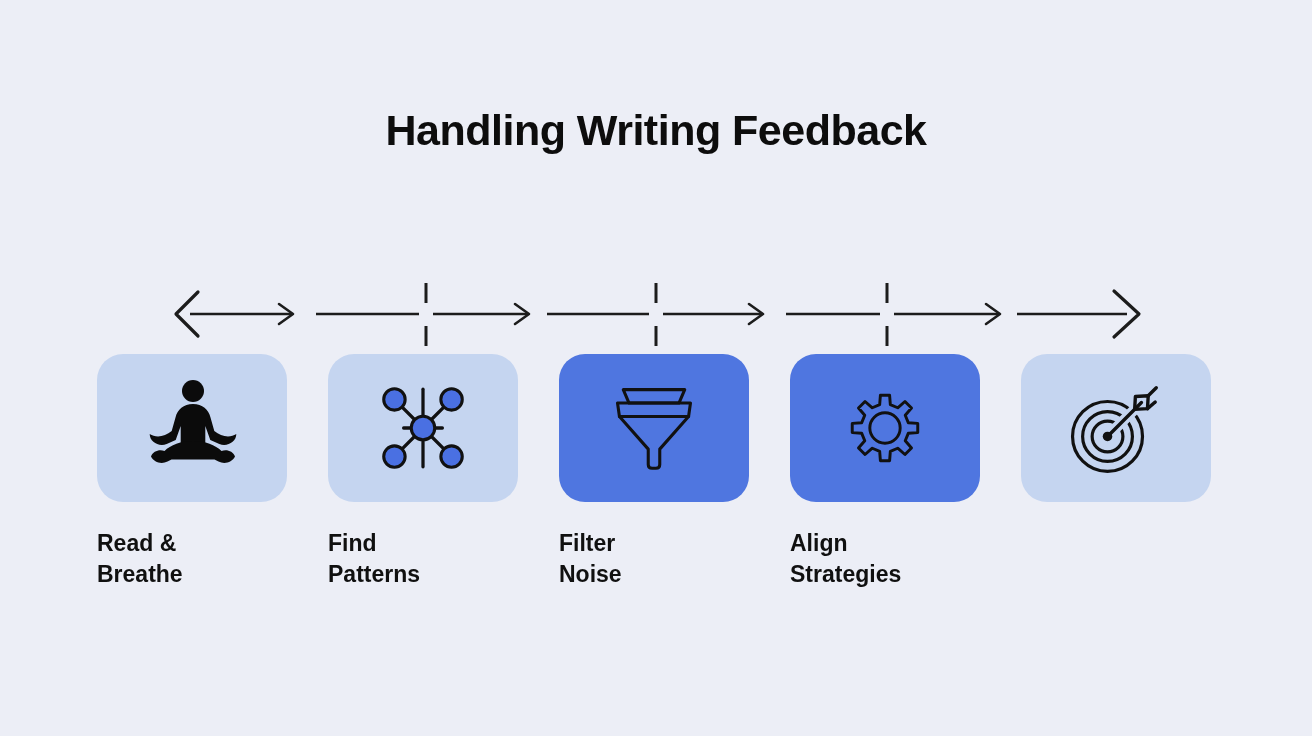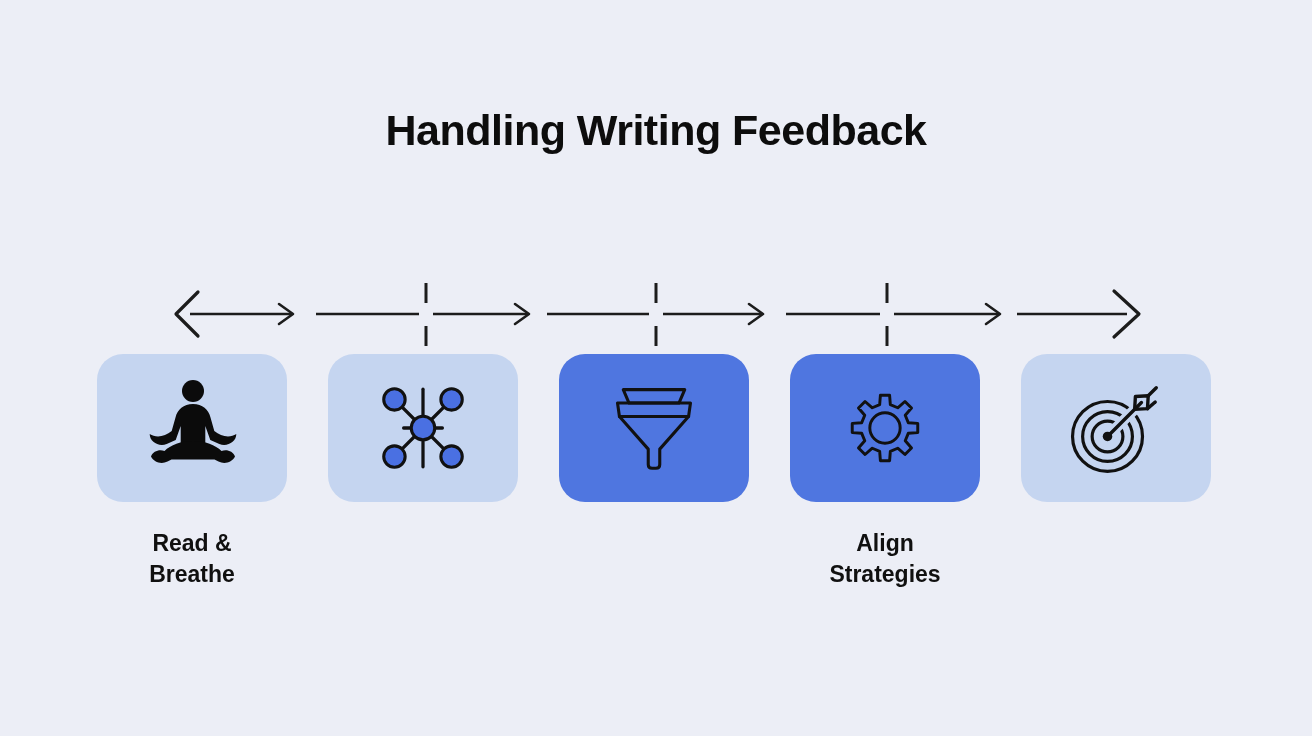--- a/index.html
+++ b/index.html
@@ -36,21 +36,21 @@
   .flow * { stroke: var(--ink, #1c1c1c); fill: none; }
   .flow .shaft   { stroke-width: 2.6; }
   .flow .head    { stroke-width: 2.6; stroke-linejoin: round; stroke-linecap: round; }
   .flow .dash    { stroke-width: 3;   stroke-linecap: butt; }
   .flow .chevron { stroke-width: 3.2; stroke-linejoin: round; stroke-linecap: round; }
   .steps { position: absolute; top: 0; left: 0; }
   .step {
     position: absolute;
     top: 354px;
     width: 190px;
-    text-align: center;
+    text-align: left;
   }
   .card {
     width: 190px;
     height: 148px;
     border-radius: 26px;
     display: flex;
     align-items: center;
     justify-content: center;
   }
   .card--light { background: var(--card-light, #C5D5F0); }
@@ -129,32 +129,36 @@
             <line x1="50" y1="50" x2="22" y2="78"></line>
             <line x1="50" y1="50" x2="78" y2="78"></line>
           </g>
           <circle class="node" cx="22" cy="22" r="10.5"></circle>
           <circle class="node" cx="78" cy="22" r="10.5"></circle>
           <circle class="node" cx="22" cy="78" r="10.5"></circle>
           <circle class="node" cx="78" cy="78" r="10.5"></circle>
           <circle class="node" cx="50" cy="50" r="11.5"></circle>
         </svg>
       </div>
+      <div class="step-label">Find
+Patterns</div>
     </div>
 
     <div class="step" style="left:559px">
       <div class="card card--dark">
         <svg class="icon" width="96" height="96" viewBox="0 0 100 100">
           <g class="ink-stroke">
             <path d="M18,10 L82,10 L76,24 L24,24 Z"></path>
             <path d="M12,24 H88 L86,38 H14 Z"></path>
             <path d="M14,38 L44,72 L44,88 Q44,92 48,92 H52 Q56,92 56,88 L56,72 L86,38 Z"></path>
           </g>
         </svg>
       </div>
+      <div class="step-label">Filter
+Noise</div>
     </div>
 
     <div class="step" style="left:790px">
       <div class="card card--dark">
         <svg class="icon" width="92" height="92" viewBox="0 0 100 100">
           <path class="ink-stroke" stroke-width="3.5" d="M75.3,44.2 L85.6,45 L85.6,55 L75.3,55.8 L72,63.8 L78.8,71.7 L71.7,78.8 L63.8,72 L55.8,75.3 L55,85.6 L45,85.6 L44.2,75.3 L36.2,72 L28.3,78.8 L21.2,71.7 L28,63.8 L24.7,55.8 L14.4,55 L14.4,45 L24.7,44.2 L28,36.2 L21.2,28.3 L28.3,21.2 L36.2,28 L44.2,24.7 L45,14.4 L55,14.4 L55.8,24.7 L63.8,28 L71.7,21.2 L78.8,28.3 L72,36.2 Z"></path>
           <circle class="ink-stroke" stroke-width="3.5" cx="50" cy="50" r="16.5"></circle>
         </svg>
       </div>
       <div class="step-label">Align

